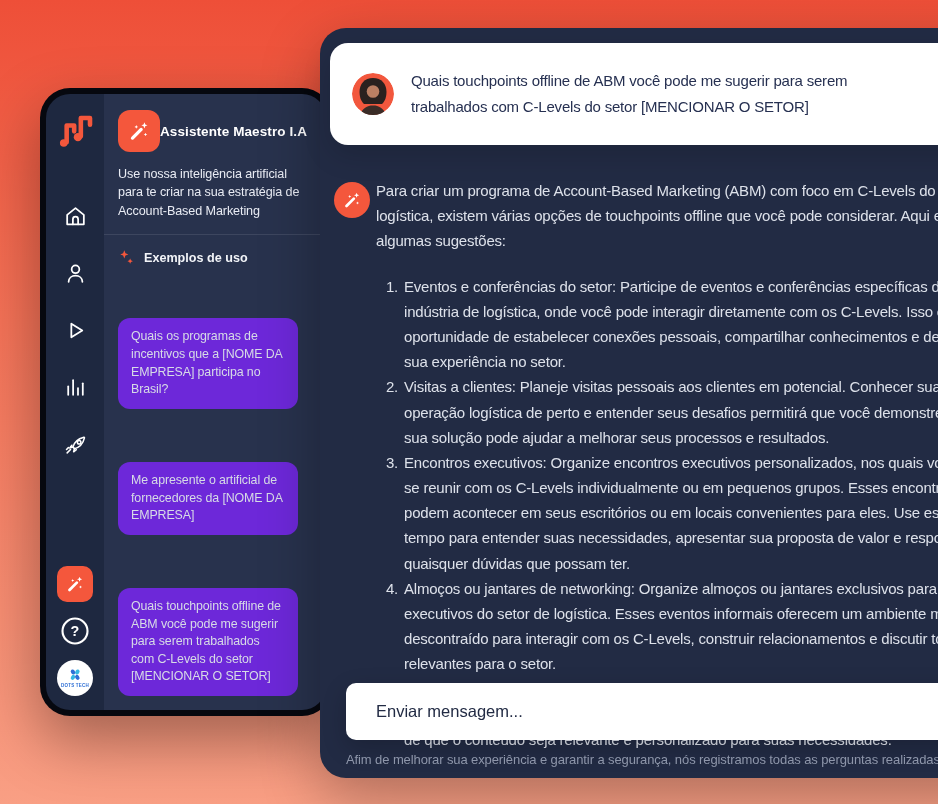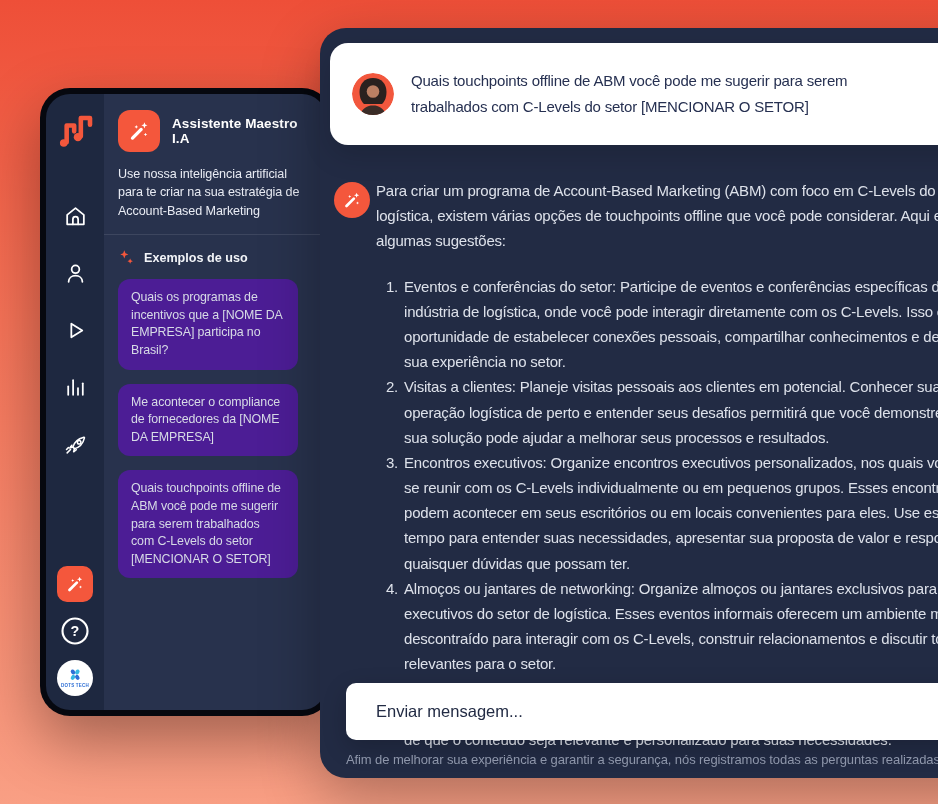--- a/index.html
+++ b/index.html
@@ -38,35 +38,35 @@
   .dots-logo {
     width:36px; height:36px; border-radius:50%; background:#ffffff;
     display:flex; flex-direction:column; align-items:center; justify-content:center; gap:1px;
   }
   .dots-logo svg { width:16px; height:14px; }
   .dots-logo span { font-size:4.5px; font-weight:bold; color:#2e6fd6; letter-spacing:.2px; }
 
   
   .sidebar-panel { flex:1; background:#28324d; display:flex; flex-direction:column; overflow:hidden; }
   .sp-header { padding:16px 16px 12px 14px; }
-  .sp-header-row { display:flex; align-items:center; gap:12px; }
+  .sp-header-row { display:flex; align-items:center; }
   .sp-wand-tile {
     width:42px; height:42px; border-radius:12px; background:#f4573c; flex:none;
     display:flex; align-items:center; justify-content:center;
   }
   .sp-wand-tile svg { width:26px; height:26px; }
   .sp-title { color:#ffffff; font-size:13.5px; font-weight:bold; letter-spacing:.1px; }
   .sp-subtitle { margin-top:13px; color:#e9ecf4; font-size:12.6px; line-height:1.46; letter-spacing:-.1px; }
   .sp-divider { border-top:1px solid rgba(255,255,255,.10); margin:2px 0 0 0; }
-  .sp-examples { flex:1; overflow:hidden; padding:14px 14px 16px 14px; display:flex; flex-direction:column; }
+  .sp-examples { flex:1; overflow:hidden; padding:14px 14px 0 14px; display:flex; flex-direction:column;justify-content:space-between; }
   .sp-examples-head { display:flex; align-items:center; gap:8px; margin-bottom:12px; }
   .sp-examples-head svg { width:18px; height:18px; }
   .sp-examples-title { color:#f2f4f8; font-size:12.6px; font-weight:bold; }
   .example-card {
-    width:180px; background:#4c1d95; border-radius:12px;
+    width:180px; background:#6d28d9; border-radius:12px;
     padding:10px 13px; margin-bottom:14px;
     color:#d7dbe6; font-size:12.4px; line-height:1.42; letter-spacing:-.1px;
   }
 
   
   .chat {
     position:absolute; left:320px; top:28px; width:700px; height:750px;
     background:#222b44; border-radius:26px;
     box-shadow:0 20px 60px rgba(0,0,0,.3);
   }
@@ -194,21 +194,21 @@
 
       <div class="sp-examples">
         <div class="sp-examples-head">
           <svg viewBox="0 0 20 20">
             <path d="M7 1.5 l1.3 3.2 3.2 1.3 -3.2 1.3 -1.3 3.2 -1.3-3.2 -3.2-1.3 3.2-1.3 Z" fill="#f4573c"></path>
             <path d="M13.5 10.5 l.9 2.1 2.1.9 -2.1.9 -.9 2.1 -.9-2.1 -2.1-.9 2.1-.9 Z" fill="#f4573c"></path>
           </svg>
           <span class="sp-examples-title">Exemplos de uso</span>
         </div>
         <div class="example-card">Quais os programas de incentivos que a [NOME DA EMPRESA] participa no Brasil?</div>
-        <div class="example-card">Me acontecer o compliance de fornecedores da [NOME DA EMPRESA]</div>
+        <div class="example-card">Me apresente o artificial de fornecedores da [NOME DA EMPRESA]</div>
         <div class="example-card">Quais touchpoints offline de ABM você pode me sugerir para serem trabalhados com C-Levels do setor [MENCIONAR O SETOR]</div>
 
       </div>
     </div>
   </div>
 </div>
 
 <div class="chat">
 
   <div class="user-bubble">

